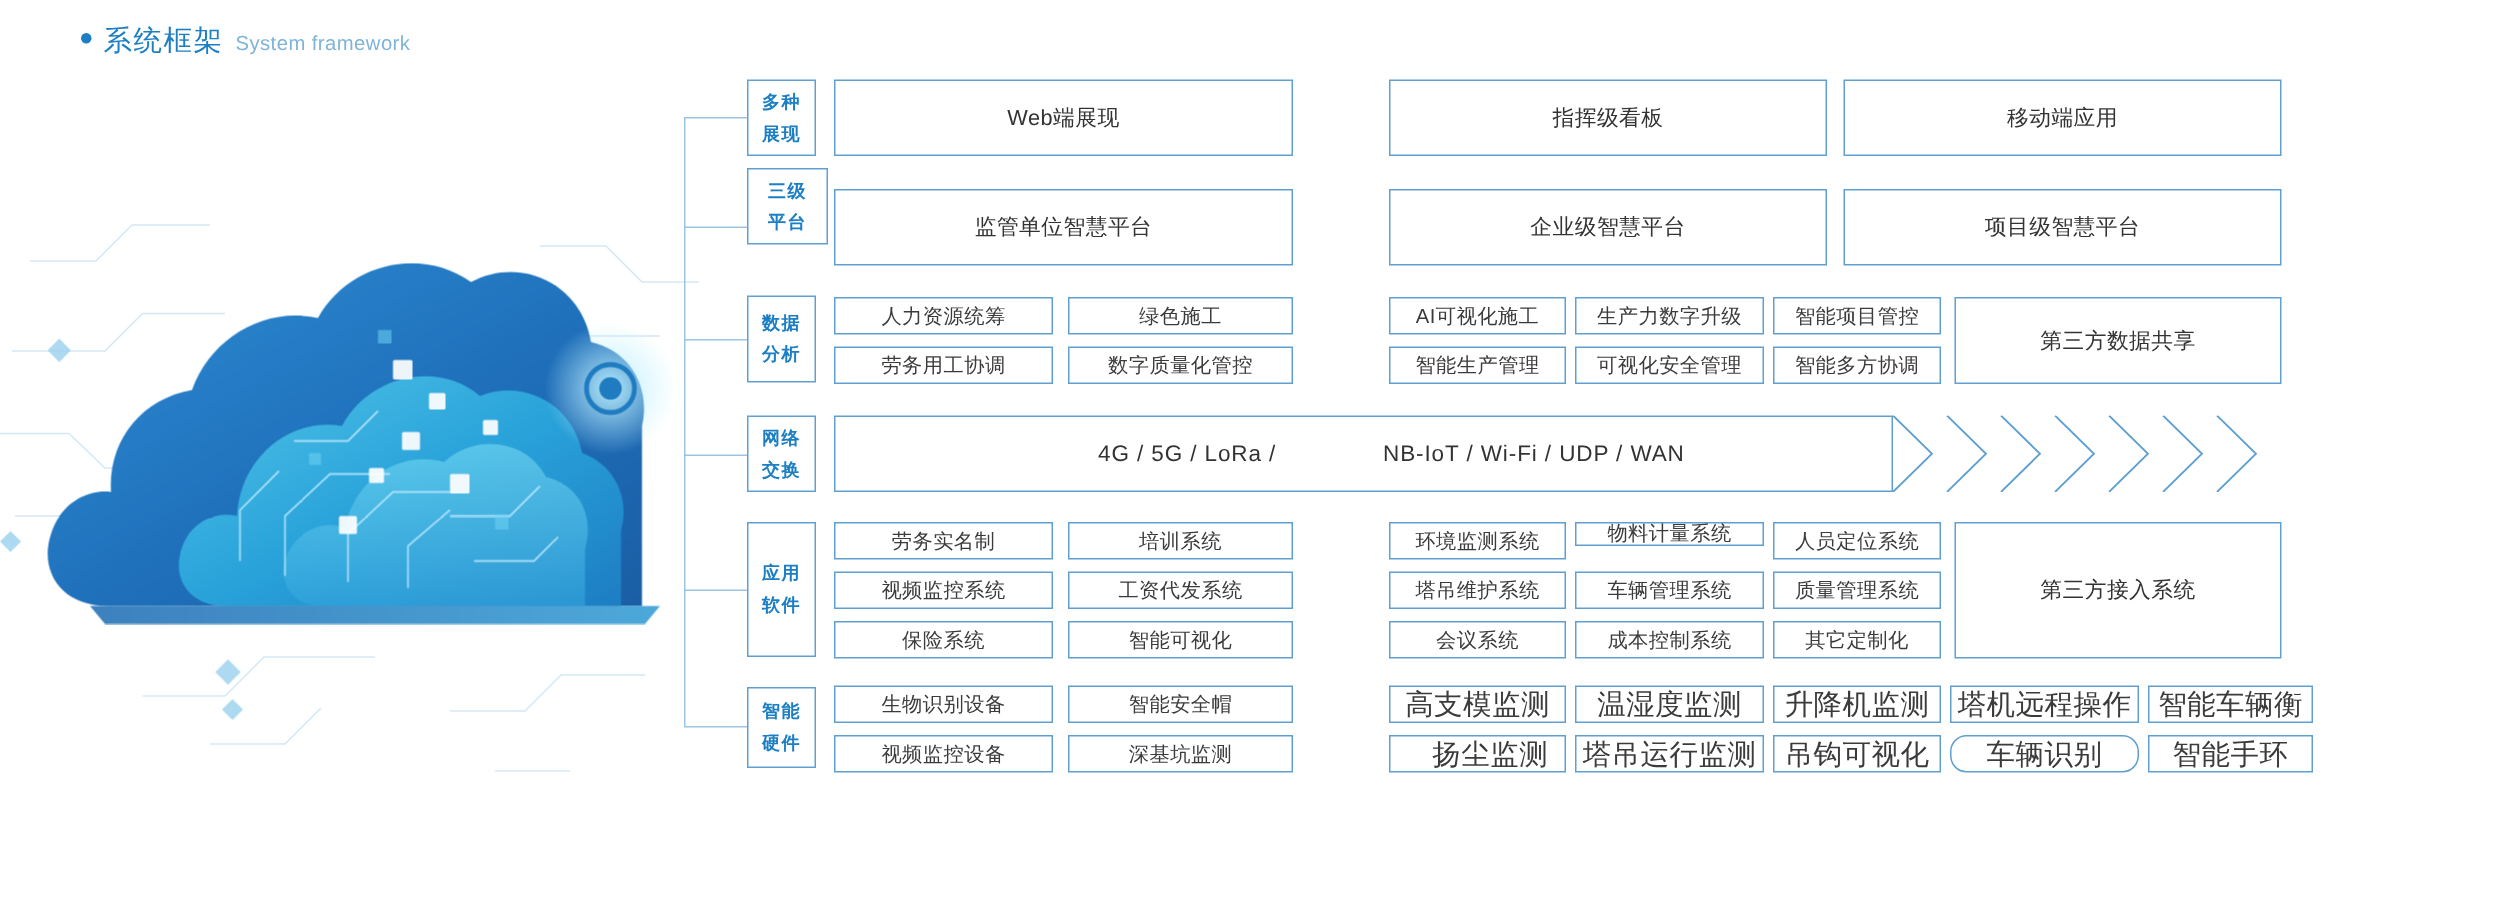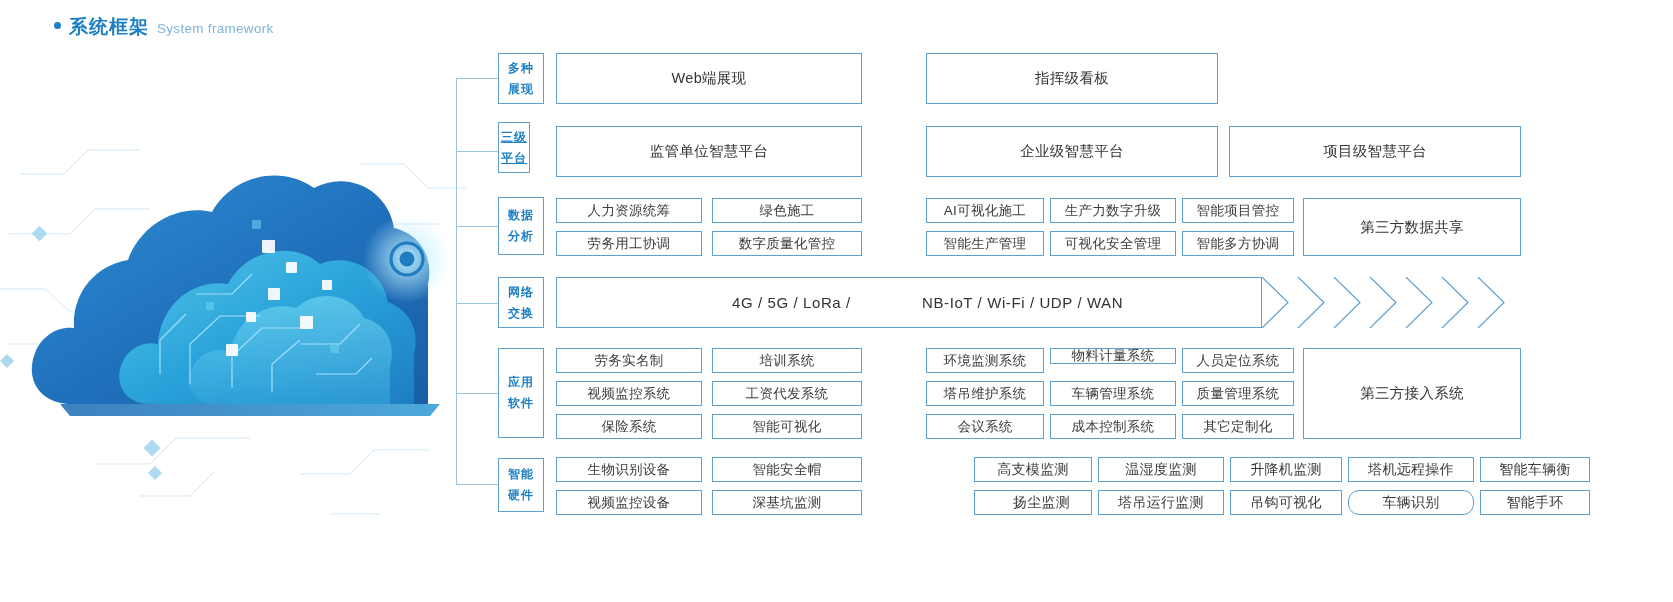--- a/index.html
+++ b/index.html
@@ -10,21 +10,21 @@
     overflow: hidden;
   }
   #root { position: relative; width: 1673px; height: 602px; background:#fff; }
 
   
   .heading { position: absolute; left: 54px; top: 14px; display: flex; align-items: baseline; gap: 8px; }
   .heading .dot {
     width: 7px; height: 7px; border-radius: 50%;
     background: #1c7fc4; display: inline-block; position: relative; top: -4px;
   }
-  .heading .cn { font-size: 19px; color: #1c7fc4; font-weight: 700; letter-spacing: 1px; }
+  .heading .cn { font-size: 19px; color: #1c7fc4; font-weight: 400; letter-spacing: 1px; }
   .heading .en { font-size: 13.5px; color: #7fb4d8; font-weight: 400; letter-spacing: .3px; }
 
   
   .art { position: absolute; left: 0; top: 44px; width: 470px; height: 520px; overflow: hidden; }
   .art svg { display: block; }
 
   
   .rail { position: absolute; background: #9dc4e0; }
 
   
@@ -47,21 +47,21 @@
     position: absolute;
     border: 1.1px solid #5fa0d0;
     background: #fff;
     color: #3b3b3b;
     font-size: 13.5px;
     display: flex; align-items: center; justify-content: center;
     text-align: center;
     letter-spacing: .3px;
   }
   .box.big { font-size: 14.5px; color: #333; }
-  .box.thin { font-size: 14px; margin-left: 48px; }
+  .box.thin { font-size: 19px; }
 
   
   .netband {
     position: absolute;
     border: 1.1px solid #5fa0d0;
     background: #fff;
     display: flex; align-items: center;
     font-size: 15px; color: #333; letter-spacing: .6px;
   }
   .netband .seg { position: absolute; }
@@ -190,21 +190,21 @@
   <div class="rail" style="left:456px; top:151px; width:44px; height:1.3px;"></div>
   <div class="rail" style="left:456px; top:226px; width:44px; height:1.3px;"></div>
   <div class="rail" style="left:456px; top:303px; width:44px; height:1.3px;"></div>
   <div class="rail" style="left:456px; top:393px; width:44px; height:1.3px;"></div>
   <div class="rail" style="left:456px; top:484px; width:44px; height:1.3px;"></div>
 
   <div class="cat" style="left:498px; top:53px; width:46px; height:51px;">
     <span>多种</span>
     <span>展现</span>
   </div>
-  <div class="cat" style="left:498px; top:122px; width:32px; height:51px;text-decoration:underline;">
+  <div class="cat" style="left:498px; top:112px; width:54px; height:51px;">
     <span>三级</span>
     <span>平台</span>
   </div>
   <div class="cat" style="left:498px; top:197px; width:46px; height:58px;">
     <span>数据</span>
     <span>分析</span>
   </div>
   <div class="cat" style="left:498px; top:277px; width:46px; height:51px;">
     <span>网络</span>
     <span>交换</span>
@@ -213,20 +213,21 @@
     <span>应用</span>
     <span>软件</span>
   </div>
   <div class="cat" style="left:498px; top:458px; width:46px; height:54px;">
     <span>智能</span>
     <span>硬件</span>
   </div>
 
   <div class="box big" style="left:556px; top:53px; width:306px; height:51px;">Web端展现</div>
   <div class="box big" style="left:926px; top:53px; width:292px; height:51px;">指挥级看板</div>
+  <div class="box big" style="left:1229px; top:53px; width:292px; height:51px;">移动端应用</div>
 
   <div class="box big" style="left:556px; top:126px; width:306px; height:51px;">监管单位智慧平台</div>
   <div class="box big" style="left:926px; top:126px; width:292px; height:51px;">企业级智慧平台</div>
   <div class="box big" style="left:1229px; top:126px; width:292px; height:51px;">项目级智慧平台</div>
 
   <div class="box" style="left:556px; top:198px; width:146px; height:25px;">人力资源统筹</div>
   <div class="box" style="left:712px; top:198px; width:150px; height:25px;">绿色施工</div>
   <div class="box" style="left:556px; top:231px; width:146px; height:25px;">劳务用工协调</div>
   <div class="box" style="left:712px; top:231px; width:150px; height:25px;">数字质量化管控</div>
 

